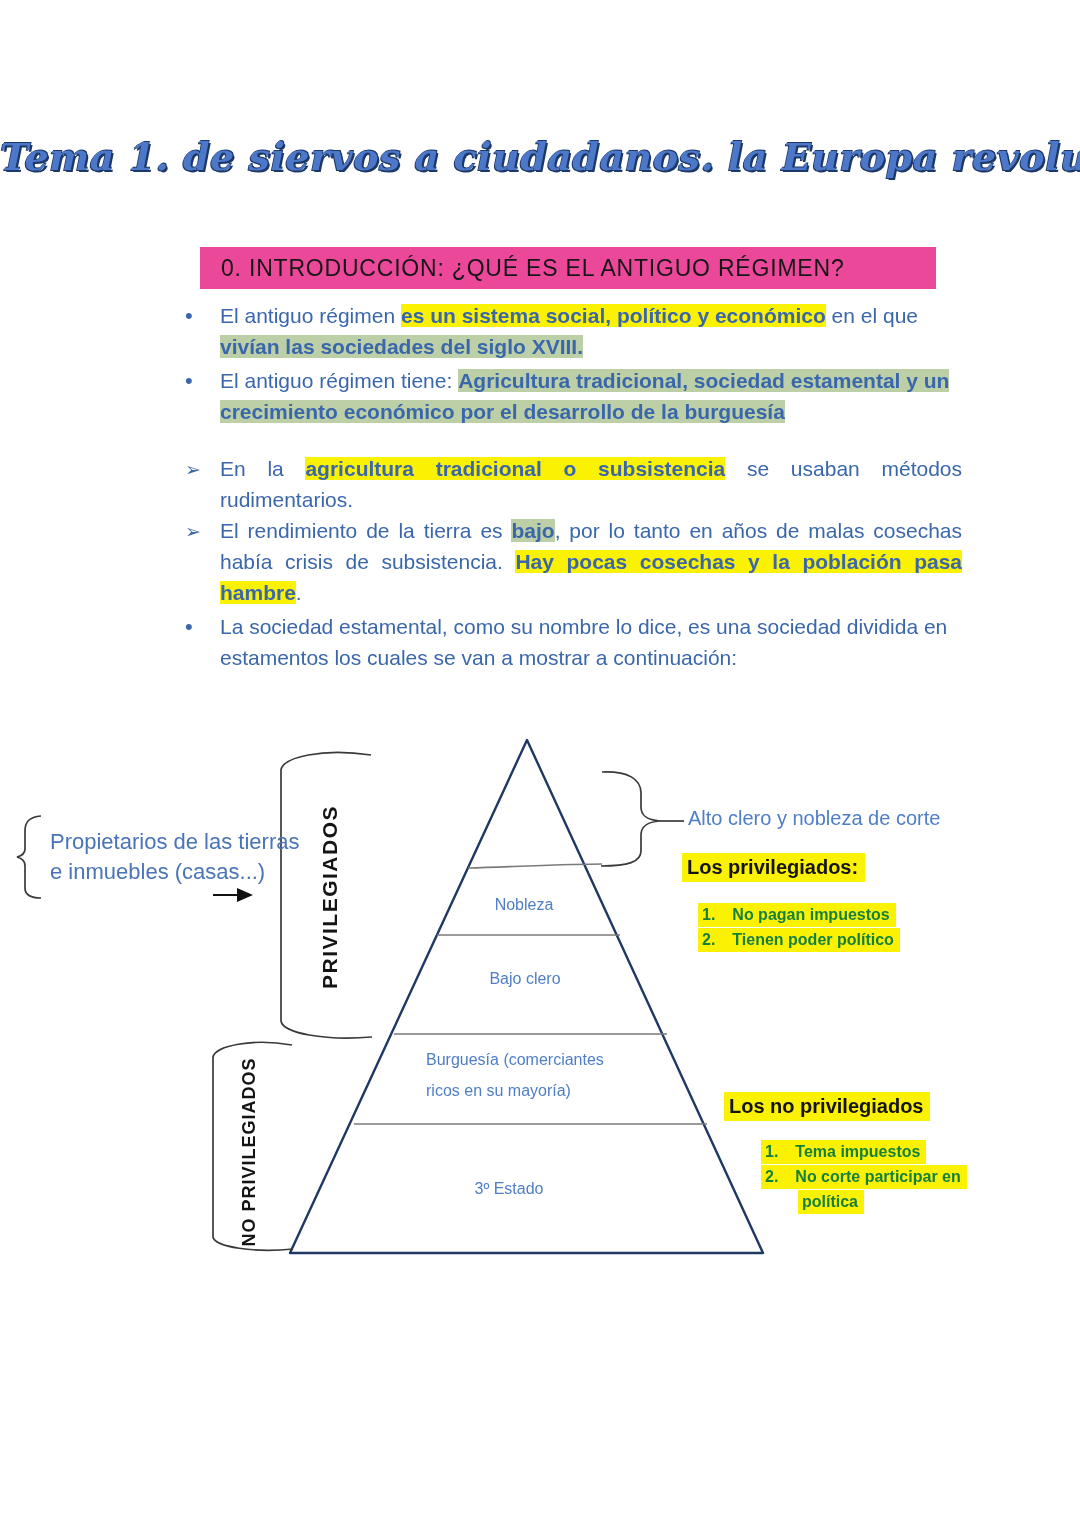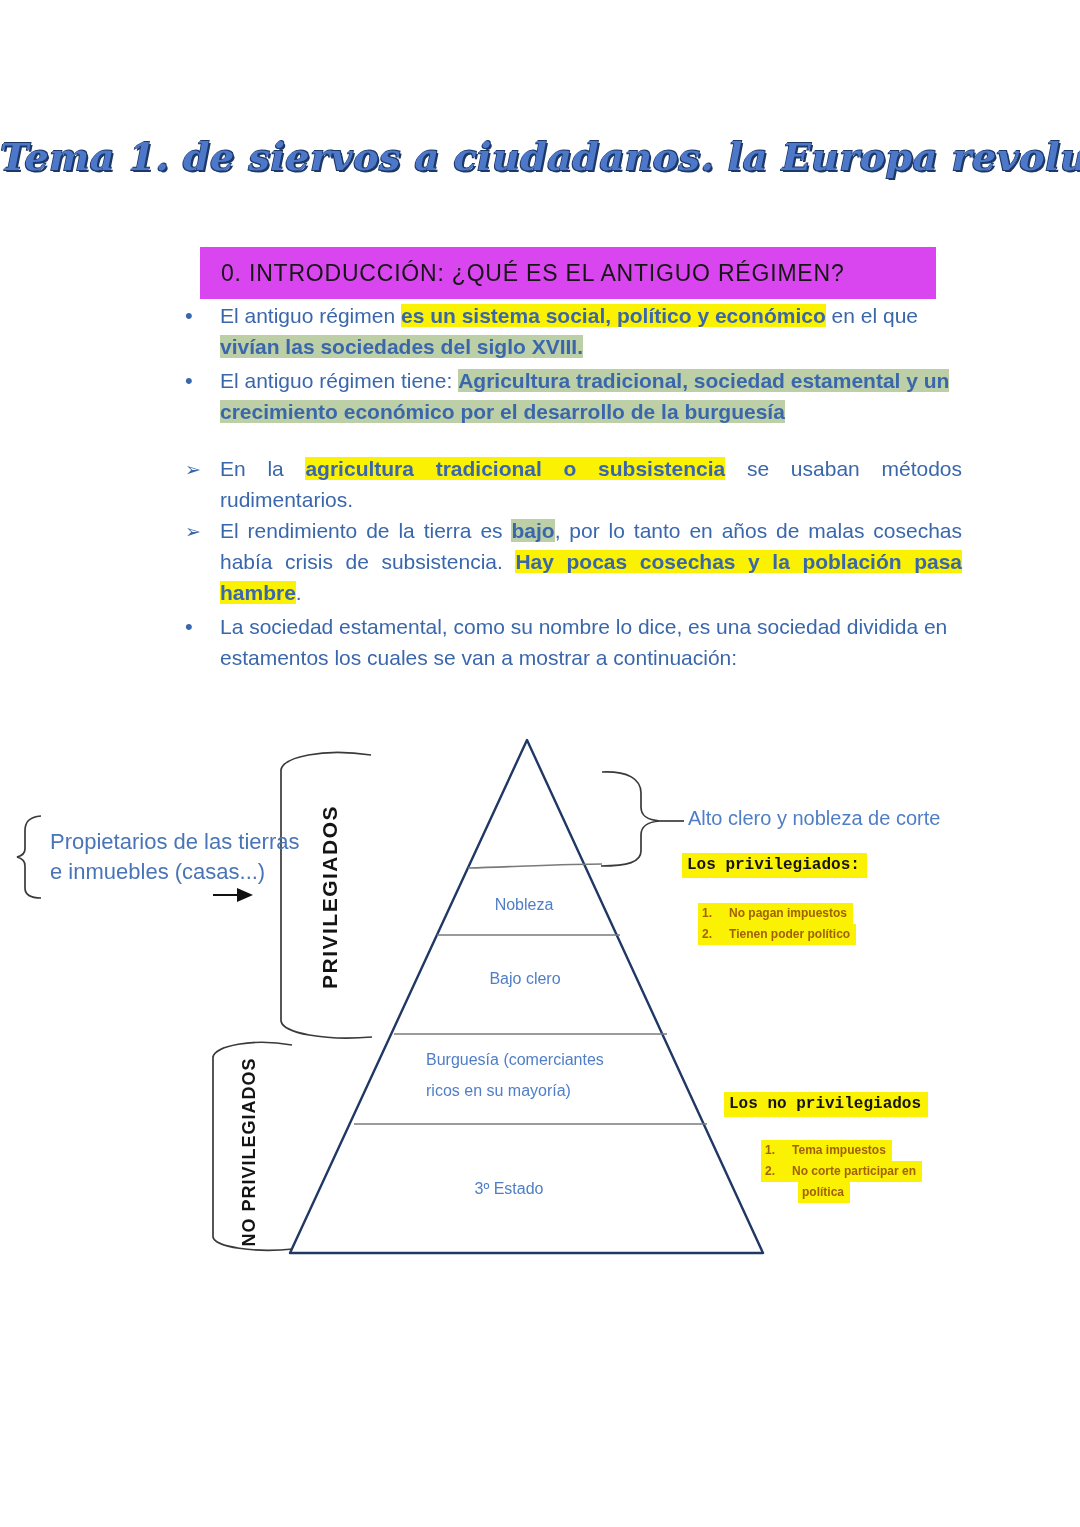--- a/index.html
+++ b/index.html
@@ -18,22 +18,22 @@
     font-family:"DejaVu Serif", serif;
     font-style:italic; font-weight:700;
     font-size:38px; letter-spacing:0.5px;
     color:#4d78ca;
     text-shadow:2px 2px 0 #1c3866, -1px 1px 0 #1c3866, 1px -1px 0 #1c3866;
     white-space:nowrap;
   }
 
   
   #section-header {
-    position:absolute; left:200px; top:247px; width:736px; height:52px;
-    background:#d946ef;
+    position:absolute; left:200px; top:247px; width:736px; height:42px;
+    background:#ec4899;
     display:flex; align-items:center;
     padding-left:21px;
     font-size:23px; letter-spacing:0.8px; color:#161616;
   }
 
   
   #content { position:absolute; left:185px; top:300px; width:777px; }
   .para {
     display:flex;
     font-size:21px; line-height:31px;
@@ -68,27 +68,27 @@
     font-weight:700; color:#141414; white-space:nowrap;
     transform:translate(-50%,-50%) rotate(-90deg);
   }
   #vlabel-priv    { left:330px; top:897px;  font-size:21px; letter-spacing:1.5px; }
   #vlabel-nonpriv { left:249px; top:1152px; font-size:18px; letter-spacing:1px;  }
 
   .annot-blue {
     position:absolute; color:#4f7ec7; font-size:20px; white-space:nowrap;
   }
   .annot-title {
-    position:absolute; font-size:16px; white-space:nowrap;font-family:Liberation Mono, monospace;
+    position:absolute; font-size:20px; white-space:nowrap;
   }
   .hl-y {
     background:#fbf103; color:#141414; font-weight:700;
     padding:3px 7px 4px 5px;
   }
-  .hlist { position:absolute; font-size:12px; color:#a16207; font-weight:700; }
+  .hlist { position:absolute; font-size:16px; color:#15803d; font-weight:700; }
   .hlist .item { margin-bottom:7px; white-space:nowrap; }
   .hlist .num  { padding-right:17px; }
   .hl-line { background:#fbf103; padding:3px 6px 4px 4px; }
   .wrap-cont { margin-top:7px; margin-left:37px; }
 </style>
 </head>
 <body>
 
 <div id="page-title">Tema 1. de siervos a ciudadanos. la Europa revolucionaria</div>
 

